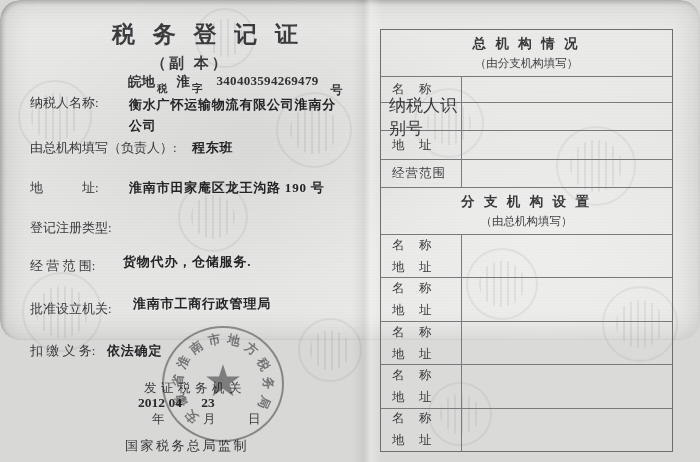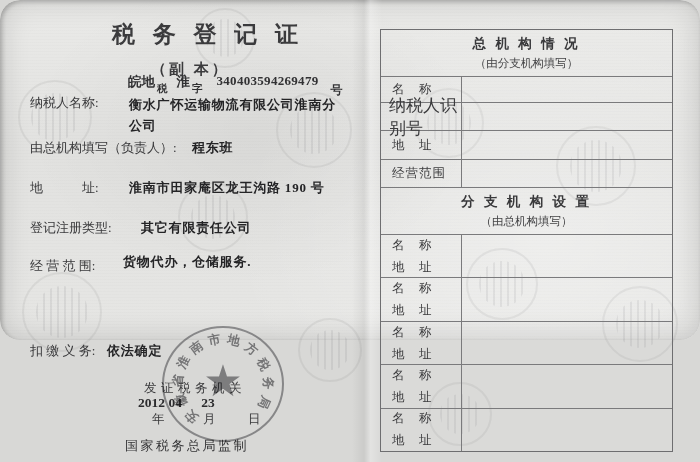--- a/index.html
+++ b/index.html
@@ -23,21 +23,21 @@
     position:absolute;left:352px;top:0;width:30px;height:462px;
     background:linear-gradient(90deg, rgba(0,0,0,0) 0%, rgba(0,0,0,0.06) 40%, rgba(255,255,255,0.28) 62%, rgba(0,0,0,0) 100%);
   }
   
   .wm{position:absolute;border-radius:50%;border:2px solid rgba(85,85,92,0.09);box-sizing:border-box;}
   .wm::before{content:"";position:absolute;inset:16%;border-radius:50%;
     background:repeating-linear-gradient(90deg, rgba(85,85,92,0.10) 0 2px, transparent 2px 7px);}
   
   .title{position:absolute;left:112px;top:19px;font-size:23px;font-weight:bold;
     letter-spacing:6px;color:#3b3b3d;white-space:nowrap;}
-  .subtitle{position:absolute;left:151px;top:60px;font-size:15px;font-weight:bold;
+  .subtitle{position:absolute;left:151px;top:54px;font-size:15px;font-weight:bold;
     letter-spacing:3px;color:#3b3b3d;white-space:nowrap;}
   .serial{position:absolute;left:128px;top:73px;display:flex;align-items:flex-start;
     font-size:13.5px;font-weight:bold;color:#323234;white-space:nowrap;}
   .serial .sub{font-size:10.5px;margin-top:9px;margin-left:2px;}
   .serial .p2{margin-left:9px;}
   .serial .num{margin-left:14px;font-size:13px;letter-spacing:0.3px;}
   .serial .suf{margin-left:12px;margin-top:9px;font-size:12px;}
   .field{position:absolute;left:0;width:370px;height:20px;font-size:13px;}
   .flabel{position:absolute;left:30px;top:0;color:#39393b;white-space:nowrap;}
   .fvalue{position:absolute;top:0;font-weight:bold;color:#242426;letter-spacing:0.8px;white-space:nowrap;}
@@ -122,25 +122,28 @@
   <div class="field f2">
     <span class="flabel">由总机构填写（负责人）:</span>
     <span class="fvalue">程东班</span>
   </div>
   <div class="field f3">
     <span class="flabel">地　　　址:</span>
     <span class="fvalue">淮南市田家庵区龙王沟路 190 号</span>
   </div>
   <div class="field f4">
     <span class="flabel">登记注册类型:</span>
-    <span class="fvalue">其它有限责任公司</span>
   </div>
   <div class="field f5">
     <span class="flabel">经 营 范 围:</span>
     <span class="fvalue">货物代办，仓储服务.</span>
+  </div>
+  <div class="field f6">
+    <span class="flabel">批准设立机关:</span>
+    <span class="fvalue">淮南市工商行政管理局</span>
   </div>
   <div class="field f7">
     <span class="flabel">扣 缴 义 务:</span>
     <span class="fvalue">依法确定</span>
   </div>
 
   <div class="issuer">发证税务机关</div>
 
   <div class="date-digits">
     <span>2012</span>

